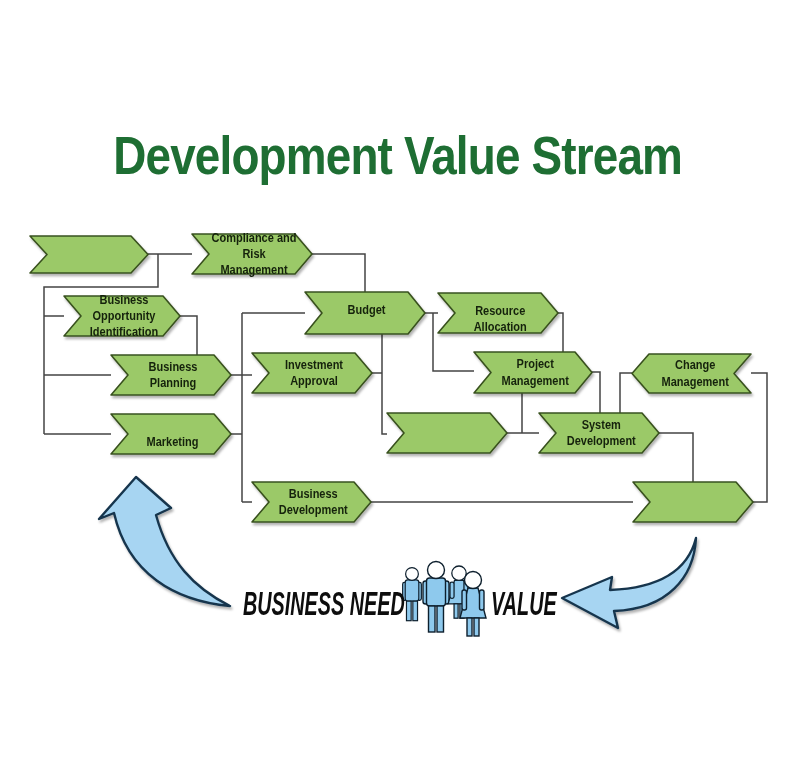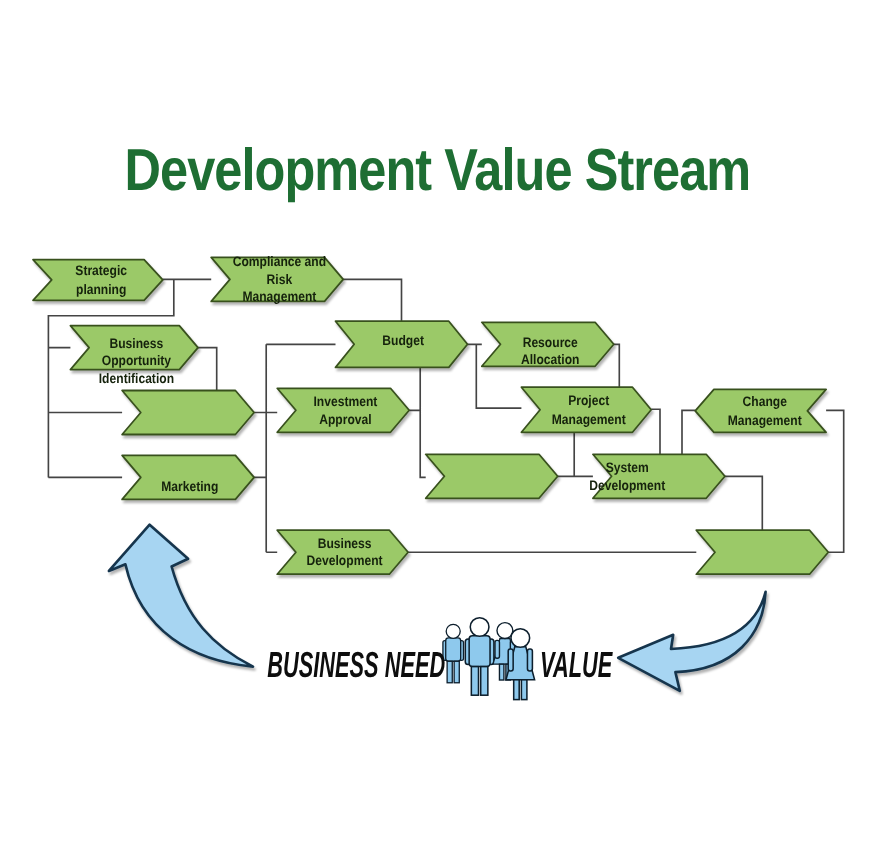--- a/index.html
+++ b/index.html
@@ -122,50 +122,50 @@
         <path d="M-5 16 L5 16 L13 46 L-13 46 Z"></path>
         <rect x="-11" y="18" width="4.5" height="20" rx="2"></rect>
         <rect x="6.5" y="18" width="4.5" height="20" rx="2"></rect>
         <rect x="-6" y="46" width="5" height="18"></rect>
         <rect x="1" y="46" width="5" height="18"></rect>
         <circle cx="0" cy="8" r="8.5" fill="#ffffff"></circle>
       </g>
     </g>
   </svg>
 
-  <div class="lbl" style="left:40px;top:236px;width:104px;height:37px">
-      <span>Strategic planning</span>
-    </div>
   <div class="lbl" style="left:202px;top:234px;width:104px;height:40px">
       <span>Compliance and Risk
 Management</span>
     </div>
-  <div class="lbl" style="left:74px;top:308px;width:100px;height:40px">
+  <div class="lbl" style="left:74px;top:296px;width:100px;height:40px">
       <span>Business Opportunity
 Identification</span>
     </div>
   <div class="lbl" style="left:315px;top:280px;width:104px;height:60px">
       <span>Budget</span>
     </div>
   <div class="lbl" style="left:448px;top:293px;width:104px;height:52px">
       <span>Resource
 Allocation</span>
+    </div>
+  <div class="lbl" style="left:121px;top:355px;width:104px;height:40px">
+      <span>Business Planning</span>
     </div>
   <div class="lbl" style="left:262px;top:353px;width:104px;height:40px">
       <span>Investment
 Approval</span>
     </div>
   <div class="lbl" style="left:484px;top:352px;width:102px;height:41px">
       <span>Project
 Management</span>
     </div>
   <div class="lbl" style="left:121px;top:414px;width:104px;height:56px">
       <span>Marketing</span>
     </div>
-  <div class="lbl" style="left:518px;top:413px;width:104px;height:40px">
+  <div class="lbl" style="left:549px;top:413px;width:104px;height:40px">
       <span>System
 Development</span>
     </div>
   <div class="lbl" style="left:645px;top:354px;width:100px;height:39px">
       <span>Change
 Management</span>
     </div>
   <div class="lbl" style="left:262px;top:482px;width:103px;height:40px">
       <span>Business
 Development</span>

